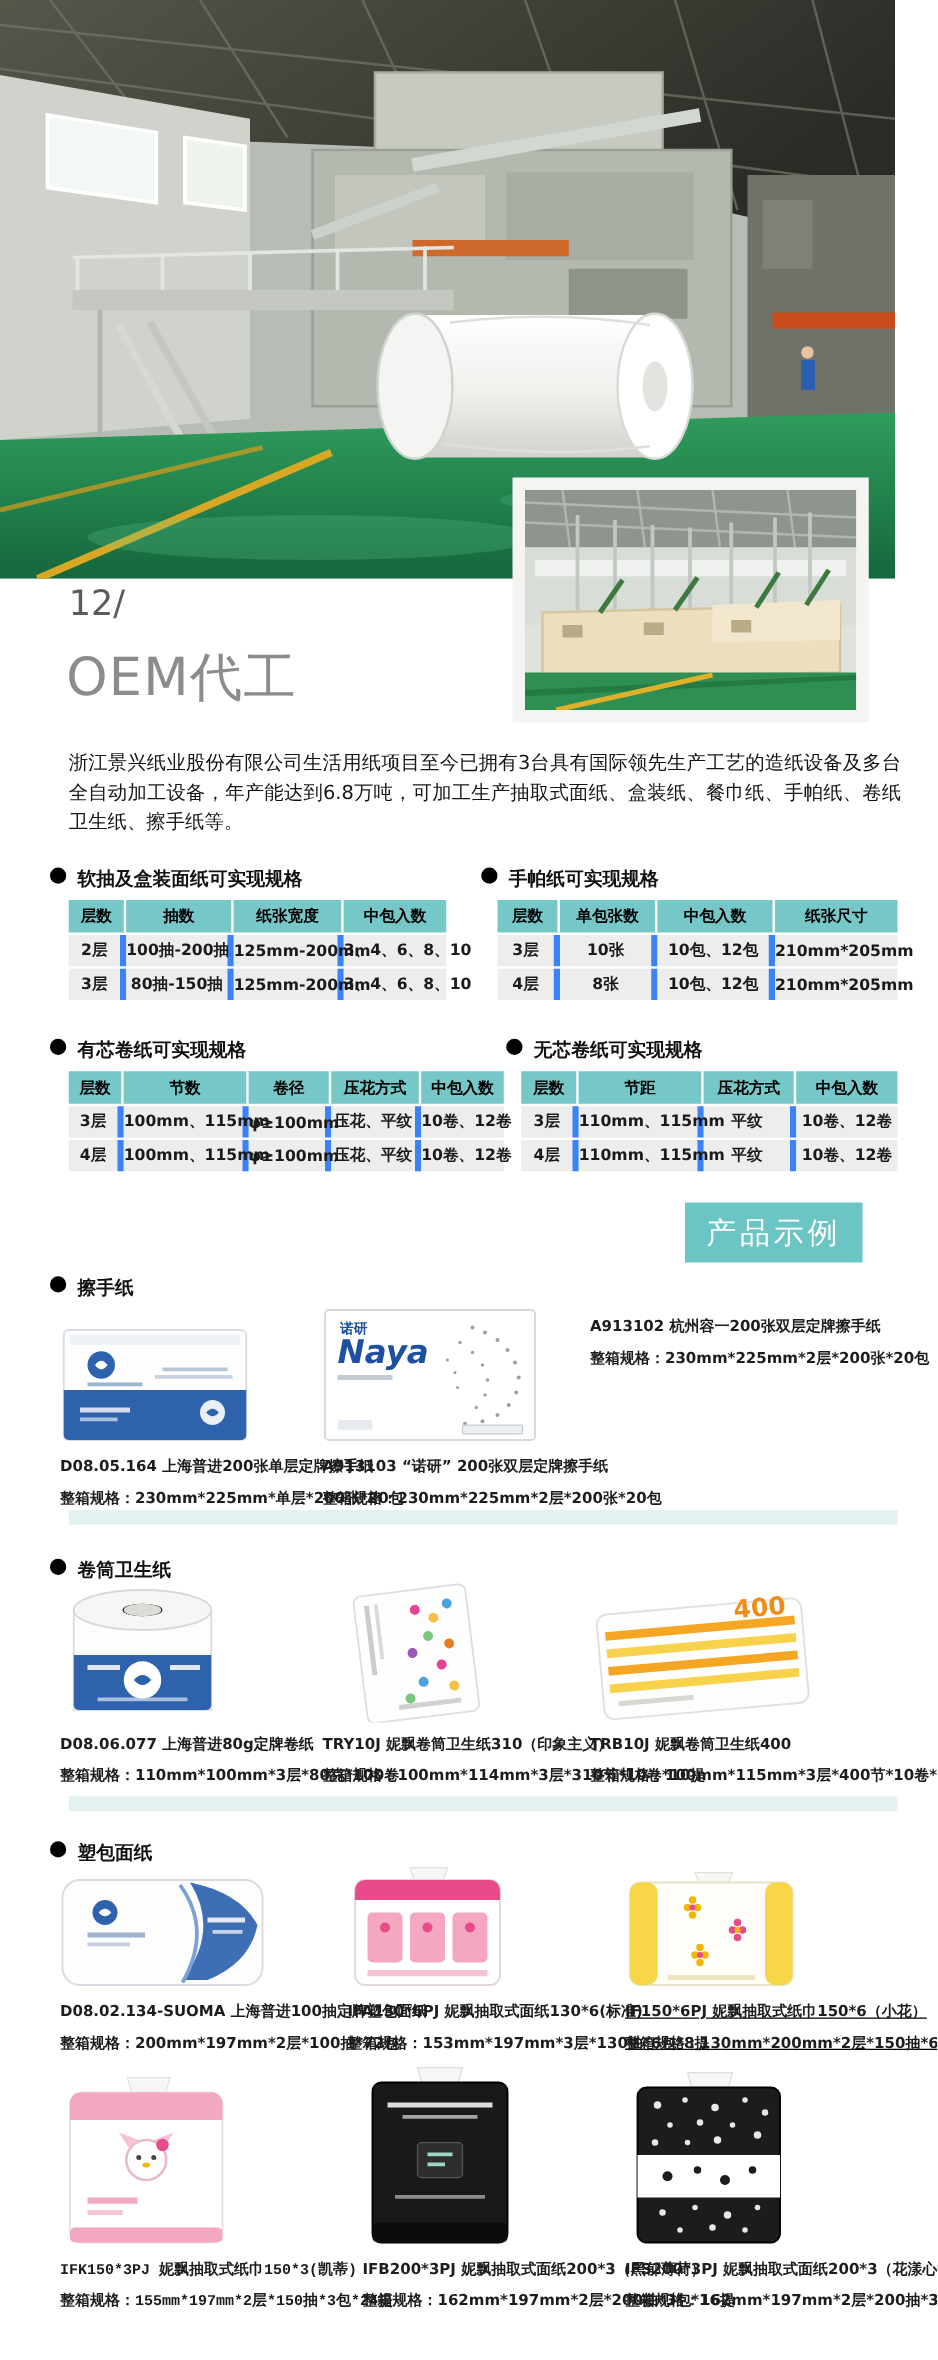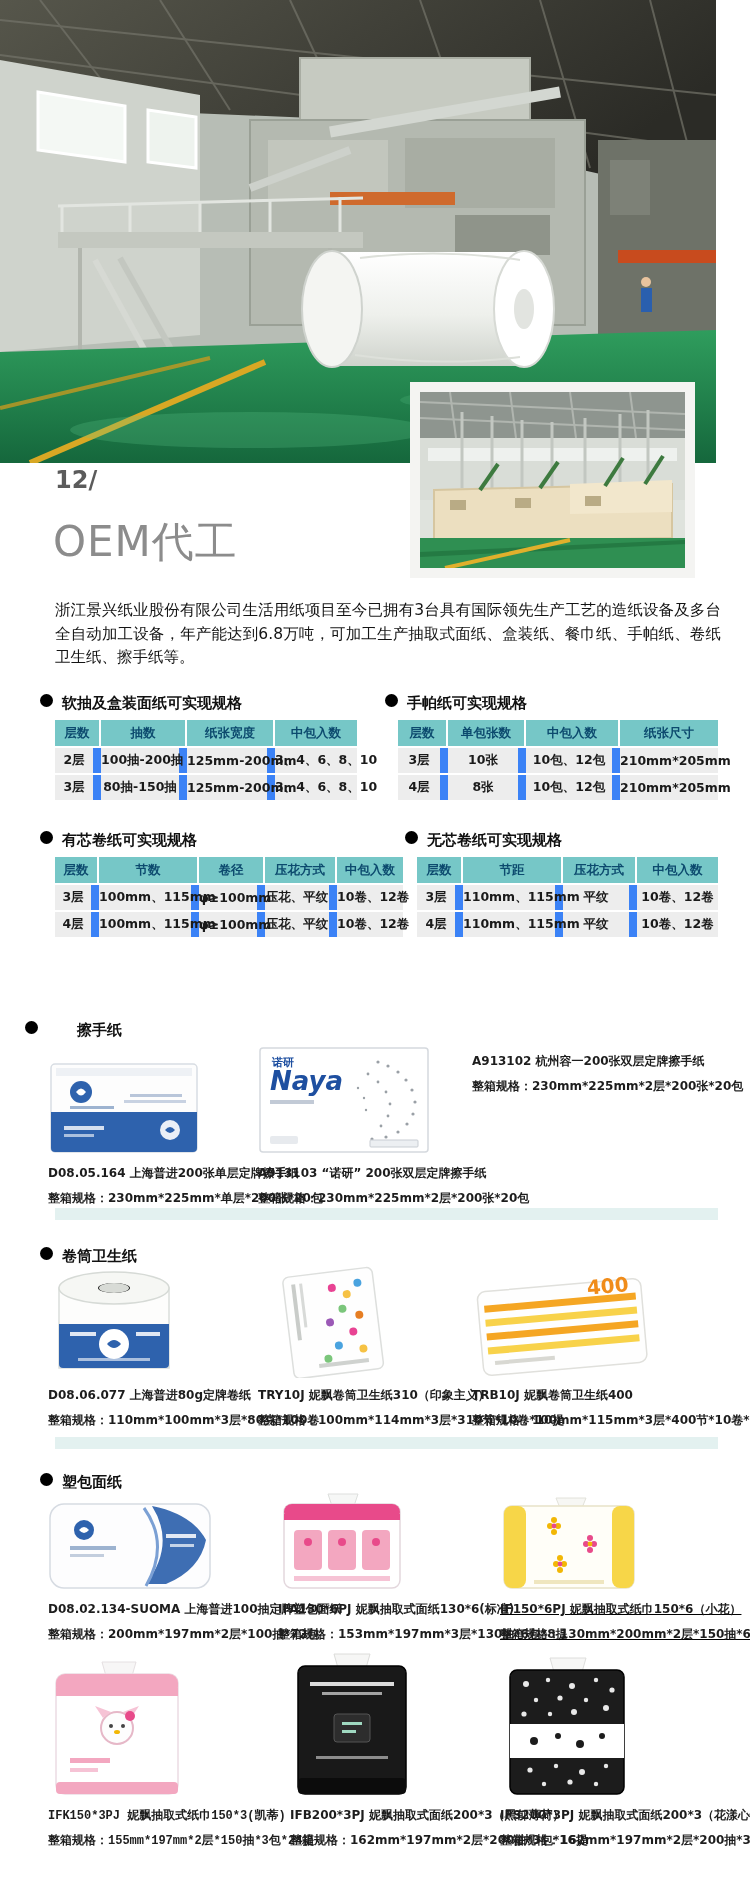--- a/index.html
+++ b/index.html
@@ -5,33 +5,33 @@
   * { margin:0; padding:0; box-sizing:border-box; }
   body { background:#fff; font-family:"DejaVu Sans", sans-serif; }
   .canvas { position:relative; width:750px; height:1888px; background:#fff; overflow:hidden; }
 
   
   .hero { position:absolute; left:0; top:0; width:716px; height:463px; }
   .inset { position:absolute; left:410px; top:382px; width:285px; height:196px; background:#f4f4f2; padding:10px; }
   .inset svg { display:block; }
 
   
-  .page-num { position:absolute; left:55px; top:466px; font-size:24px; font-weight:700; color:#5b5b5b; }
+  .page-num { position:absolute; left:55px; top:466px; font-size:28px; font-weight:400; color:#5b5b5b; }
   .page-title { position:absolute; left:53px; top:514px; font-size:42px; font-weight:400; color:#8c8c8c; letter-spacing:1px; }
   .intro { position:absolute; left:55px; top:599px; width:666px; font-size:15.5px; font-weight:500; color:#141414; line-height:1.52; text-align:justify; }
 
   
   .sec-head { position:absolute; display:flex; align-items:flex-start; }
   .bullet { width:13px; height:13px; border-radius:50%; background:#000; flex:0 0 13px; }
   .sec-title { margin-left:9px; font-size:15px; font-weight:700; color:#111; white-space:nowrap; }
 
   
   table.spec { position:absolute; border-collapse:separate; border-spacing:0 2px; table-layout:fixed; }
-  table.spec th { background:#76c7c7; color:#0c4a6e; font-size:12.5px; font-weight:700; height:26px; text-align:center; border-right:2px solid #fff; }
-  table.spec td { background:#ededed; color:#1a1a1a; font-size:12.5px; font-weight:600; height:25px; text-align:center; border-right:8px solid #3b82f6; white-space:nowrap; }
+  table.spec th { background:#76c7c7; color:#000000; font-size:12.5px; font-weight:700; height:26px; text-align:center; border-right:2px solid #fff; }
+  table.spec td { background:#ededed; color:#1a1a1a; font-size:12.5px; font-weight:600; height:25px; text-align:center; border-right:5px solid #3b82f6; white-space:nowrap; }
   table.spec th:last-child, table.spec td:last-child { border-right:none; }
 
   
   .banner { position:absolute; left:548px; top:962px; width:142px; height:48px; background:#6cc5c5; color:#fff; display:flex; align-items:center; justify-content:center; font-size:24px; letter-spacing:3px; }
 
   
   .divider { position:absolute; left:55px; width:663px; height:12px; background:#e3f1f0; }
 
   
   .prod { position:absolute; width:222px; }
@@ -314,22 +314,23 @@
       </tr>
       <tr>
         <td>4层</td>
         <td>110mm、115mm</td>
         <td>平纹</td>
         <td>10卷、12卷</td>
       </tr>
     </tbody>
   </table>
 
-
-  <div class="sec-head" style="left:25px; top:1021px;gap:30px;">
+  <div class="banner">产品示例</div>
+
+  <div class="sec-head" style="left:40px; top:1021px;">
     <span class="bullet"></span>
     <span class="sec-title">擦手纸</span>
   </div>
 
   <div class="prod" style="left:48px; top:1044px;">
     <div class="art art-h1">
       <svg width="152" height="102" viewBox="0 0 152 102">
         <rect x="3" y="10" width="146" height="88" rx="4" fill="#fdfdfd" stroke="#d8dde3" stroke-width="1.5"></rect>
         <rect x="8" y="14" width="136" height="8" fill="#eef1f5"></rect>
         <path d="M3,58 h146 v36 a4,4 0 0 1 -4,4 h-138 a4,4 0 0 1 -4,-4 z" fill="#2e62ad"></path>

